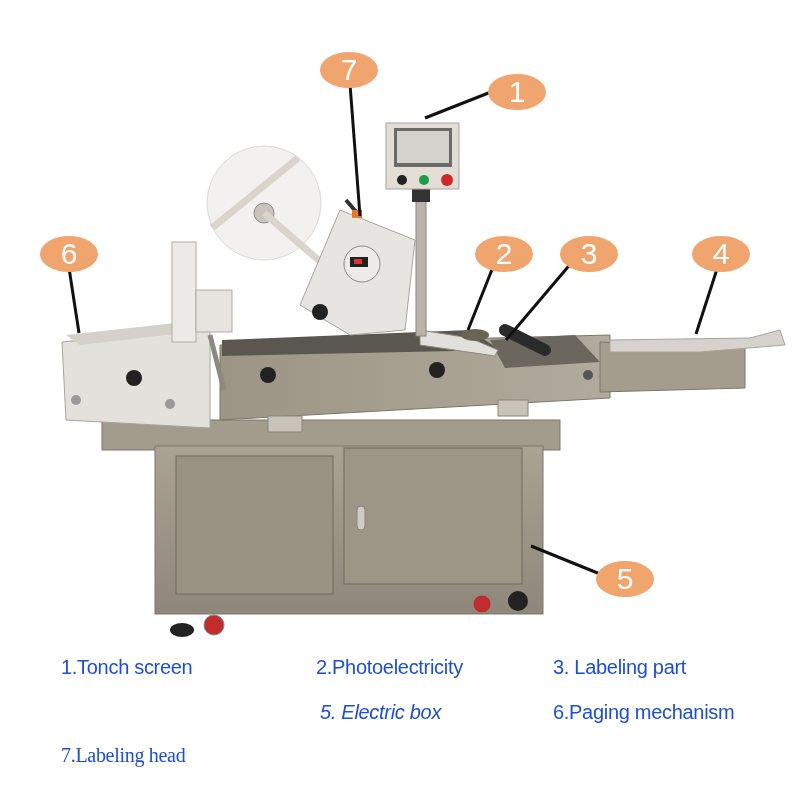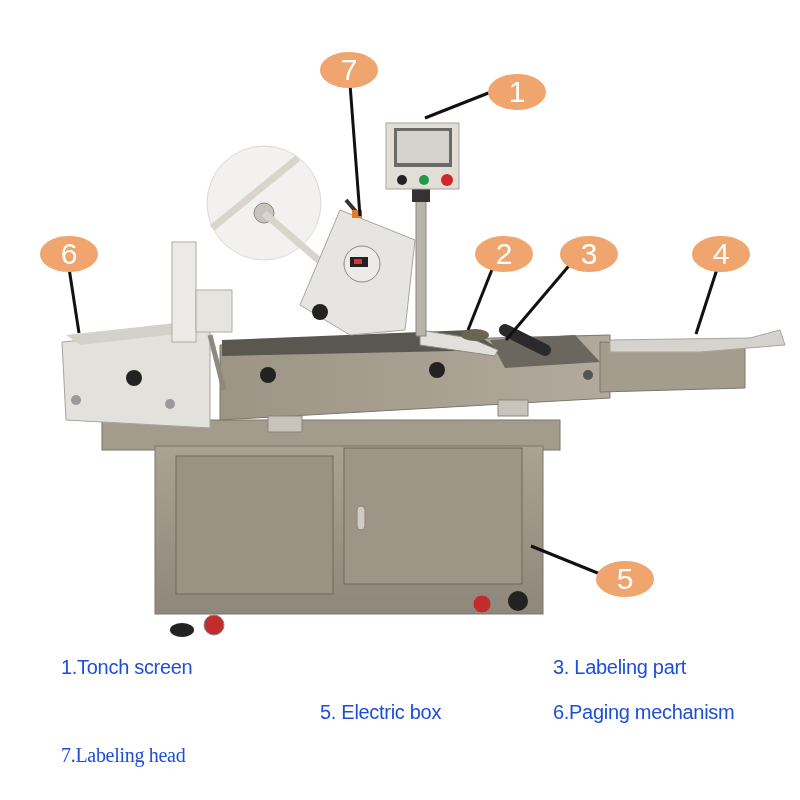--- a/index.html
+++ b/index.html
@@ -107,18 +107,19 @@
 
   <div class="callout" style="left:320px;top:52px;">7</div>
   <div class="callout" style="left:488px;top:74px;">1</div>
   <div class="callout" style="left:40px;top:236px;">6</div>
   <div class="callout" style="left:475px;top:236px;">2</div>
   <div class="callout" style="left:560px;top:236px;">3</div>
   <div class="callout" style="left:692px;top:236px;">4</div>
   <div class="callout" style="left:596px;top:561px;">5</div>
 
   <div class="legend" style="left:61px;top:656px;">1.Tonch screen</div>
+  <div class="legend" style="left:316px;top:656px;">2.Photoelectricity</div>
   <div class="legend" style="left:553px;top:656px;text-align:center;">3. Labeling part</div>
-  <div class="legend" style="left:320px;top:701px;">5. Electric box</div>
+  <div class="legend" style="left:320px;top:701px;font-style:italic;">5. Electric box</div>
   <div class="legend" style="left:553px;top:701px;">6.Paging mechanism</div>
   <div class="legend" style="left:61px;top:744px;font-family:Liberation Serif, serif;">7.Labeling head</div>
 
 </div>
 
 </body></html>

